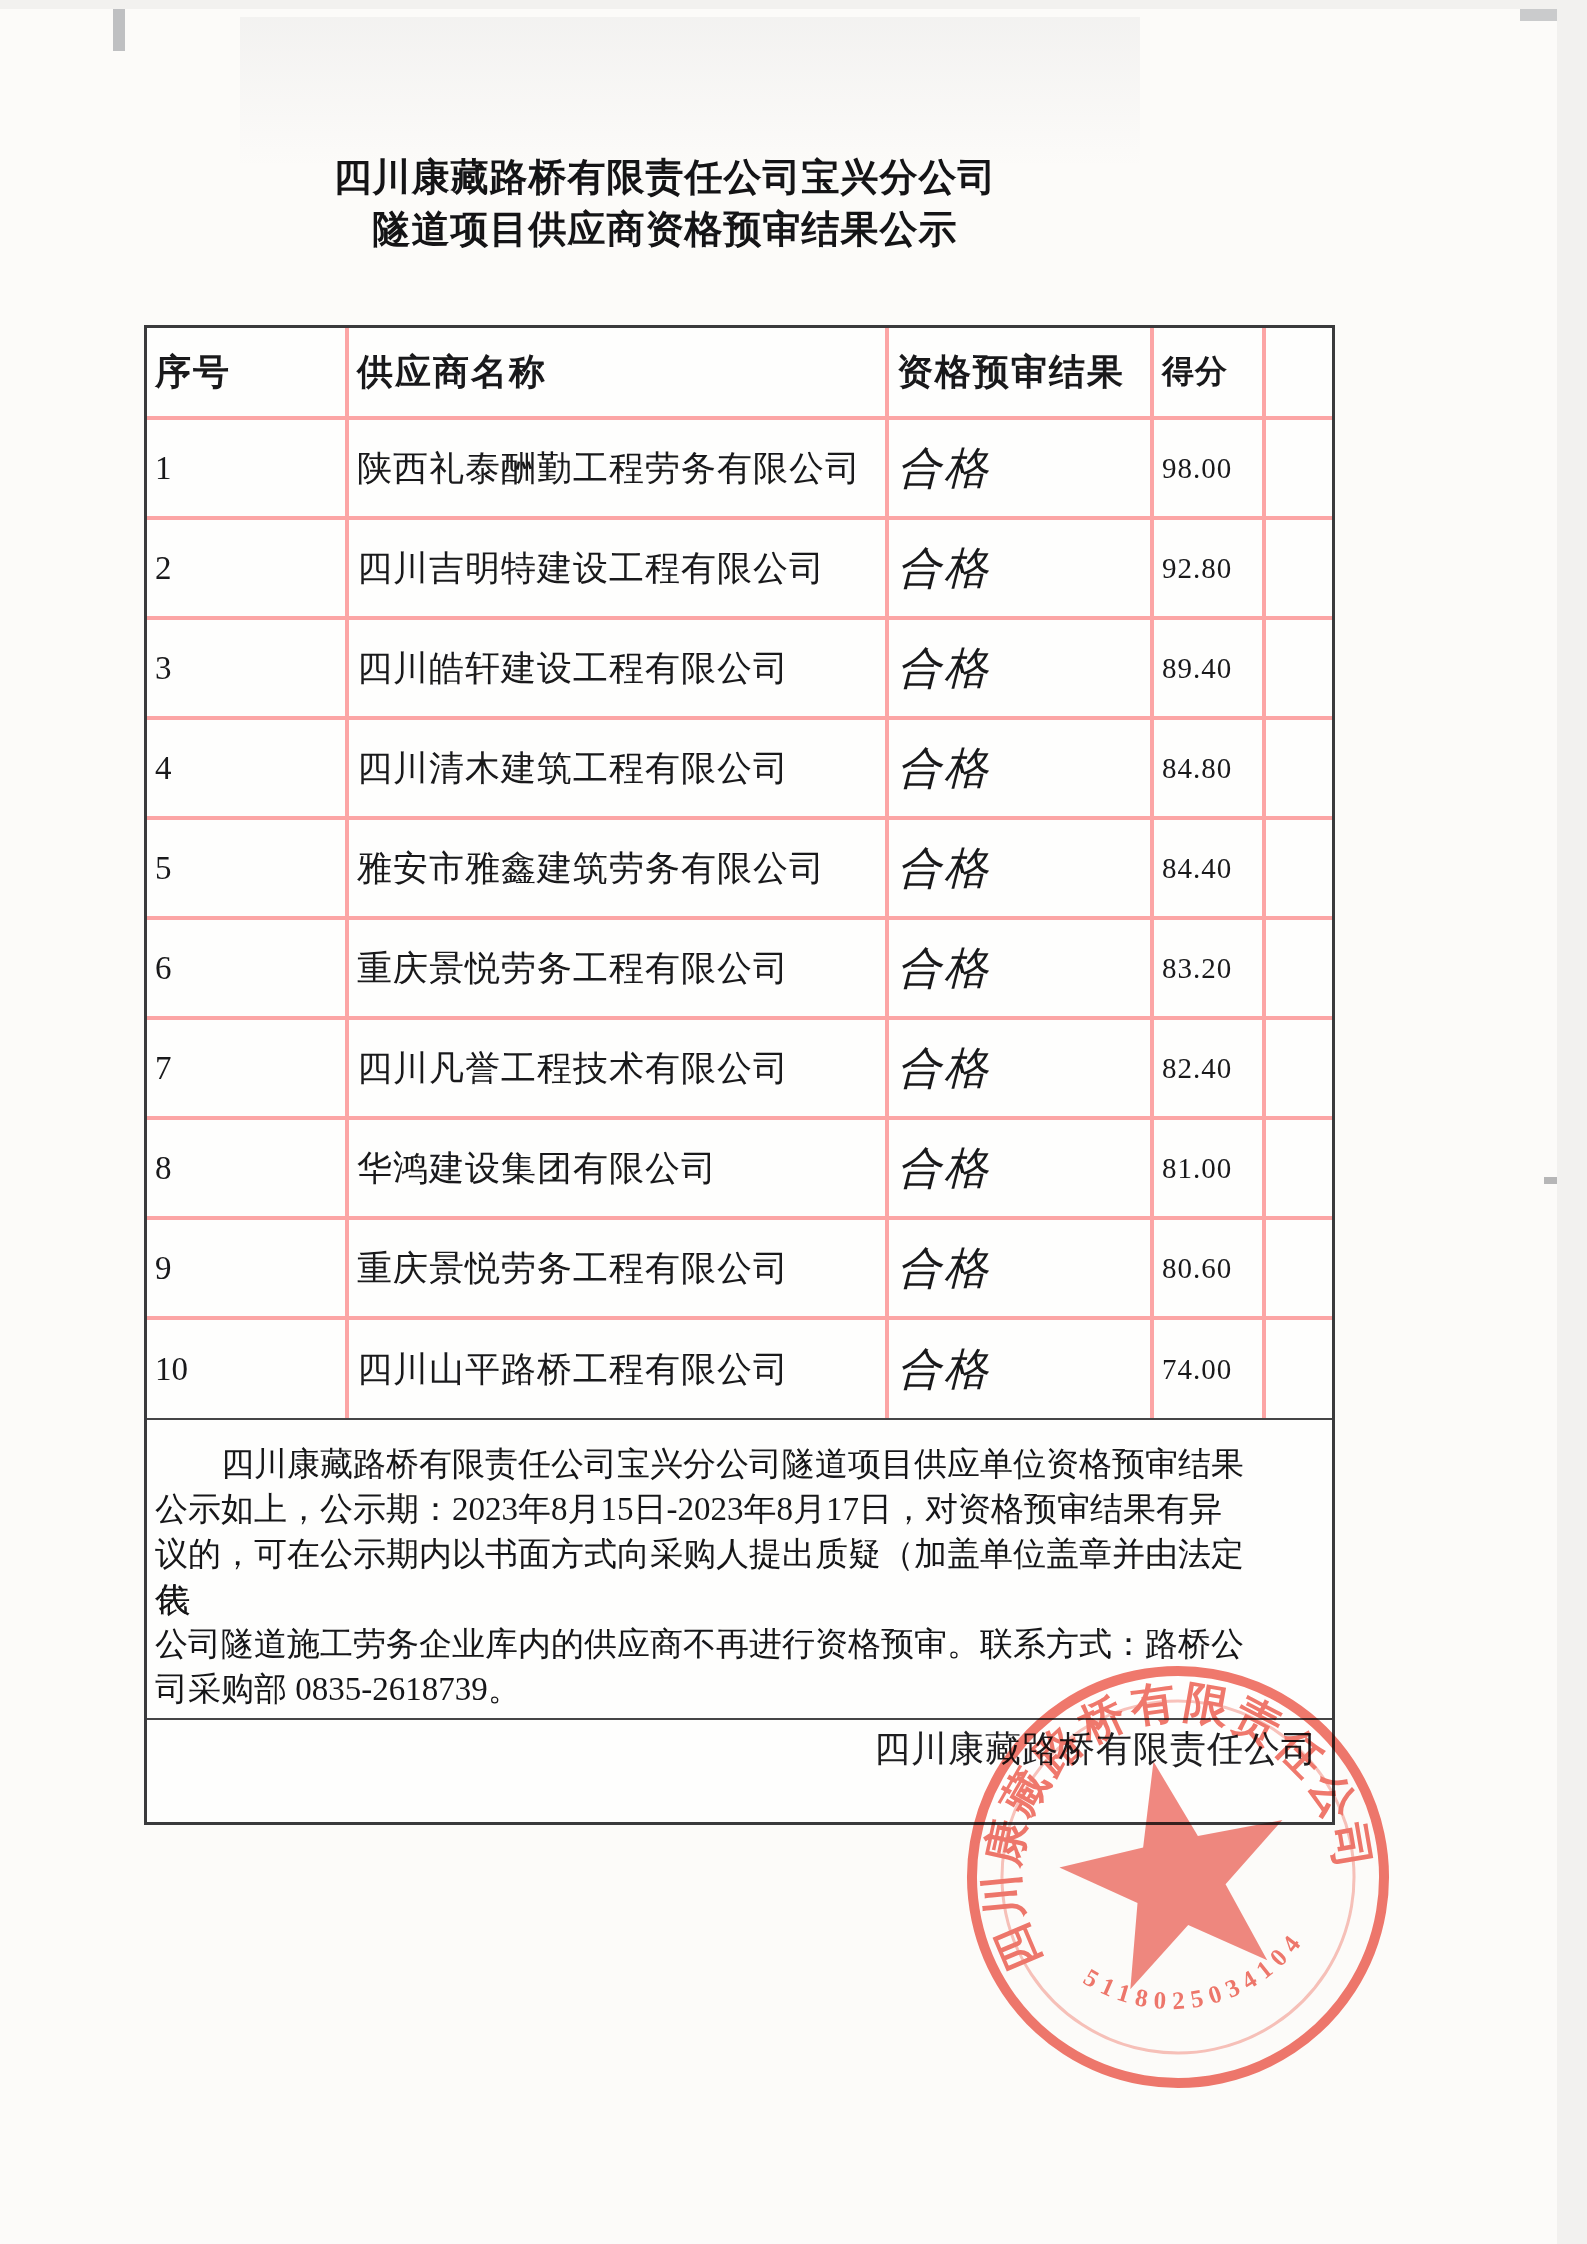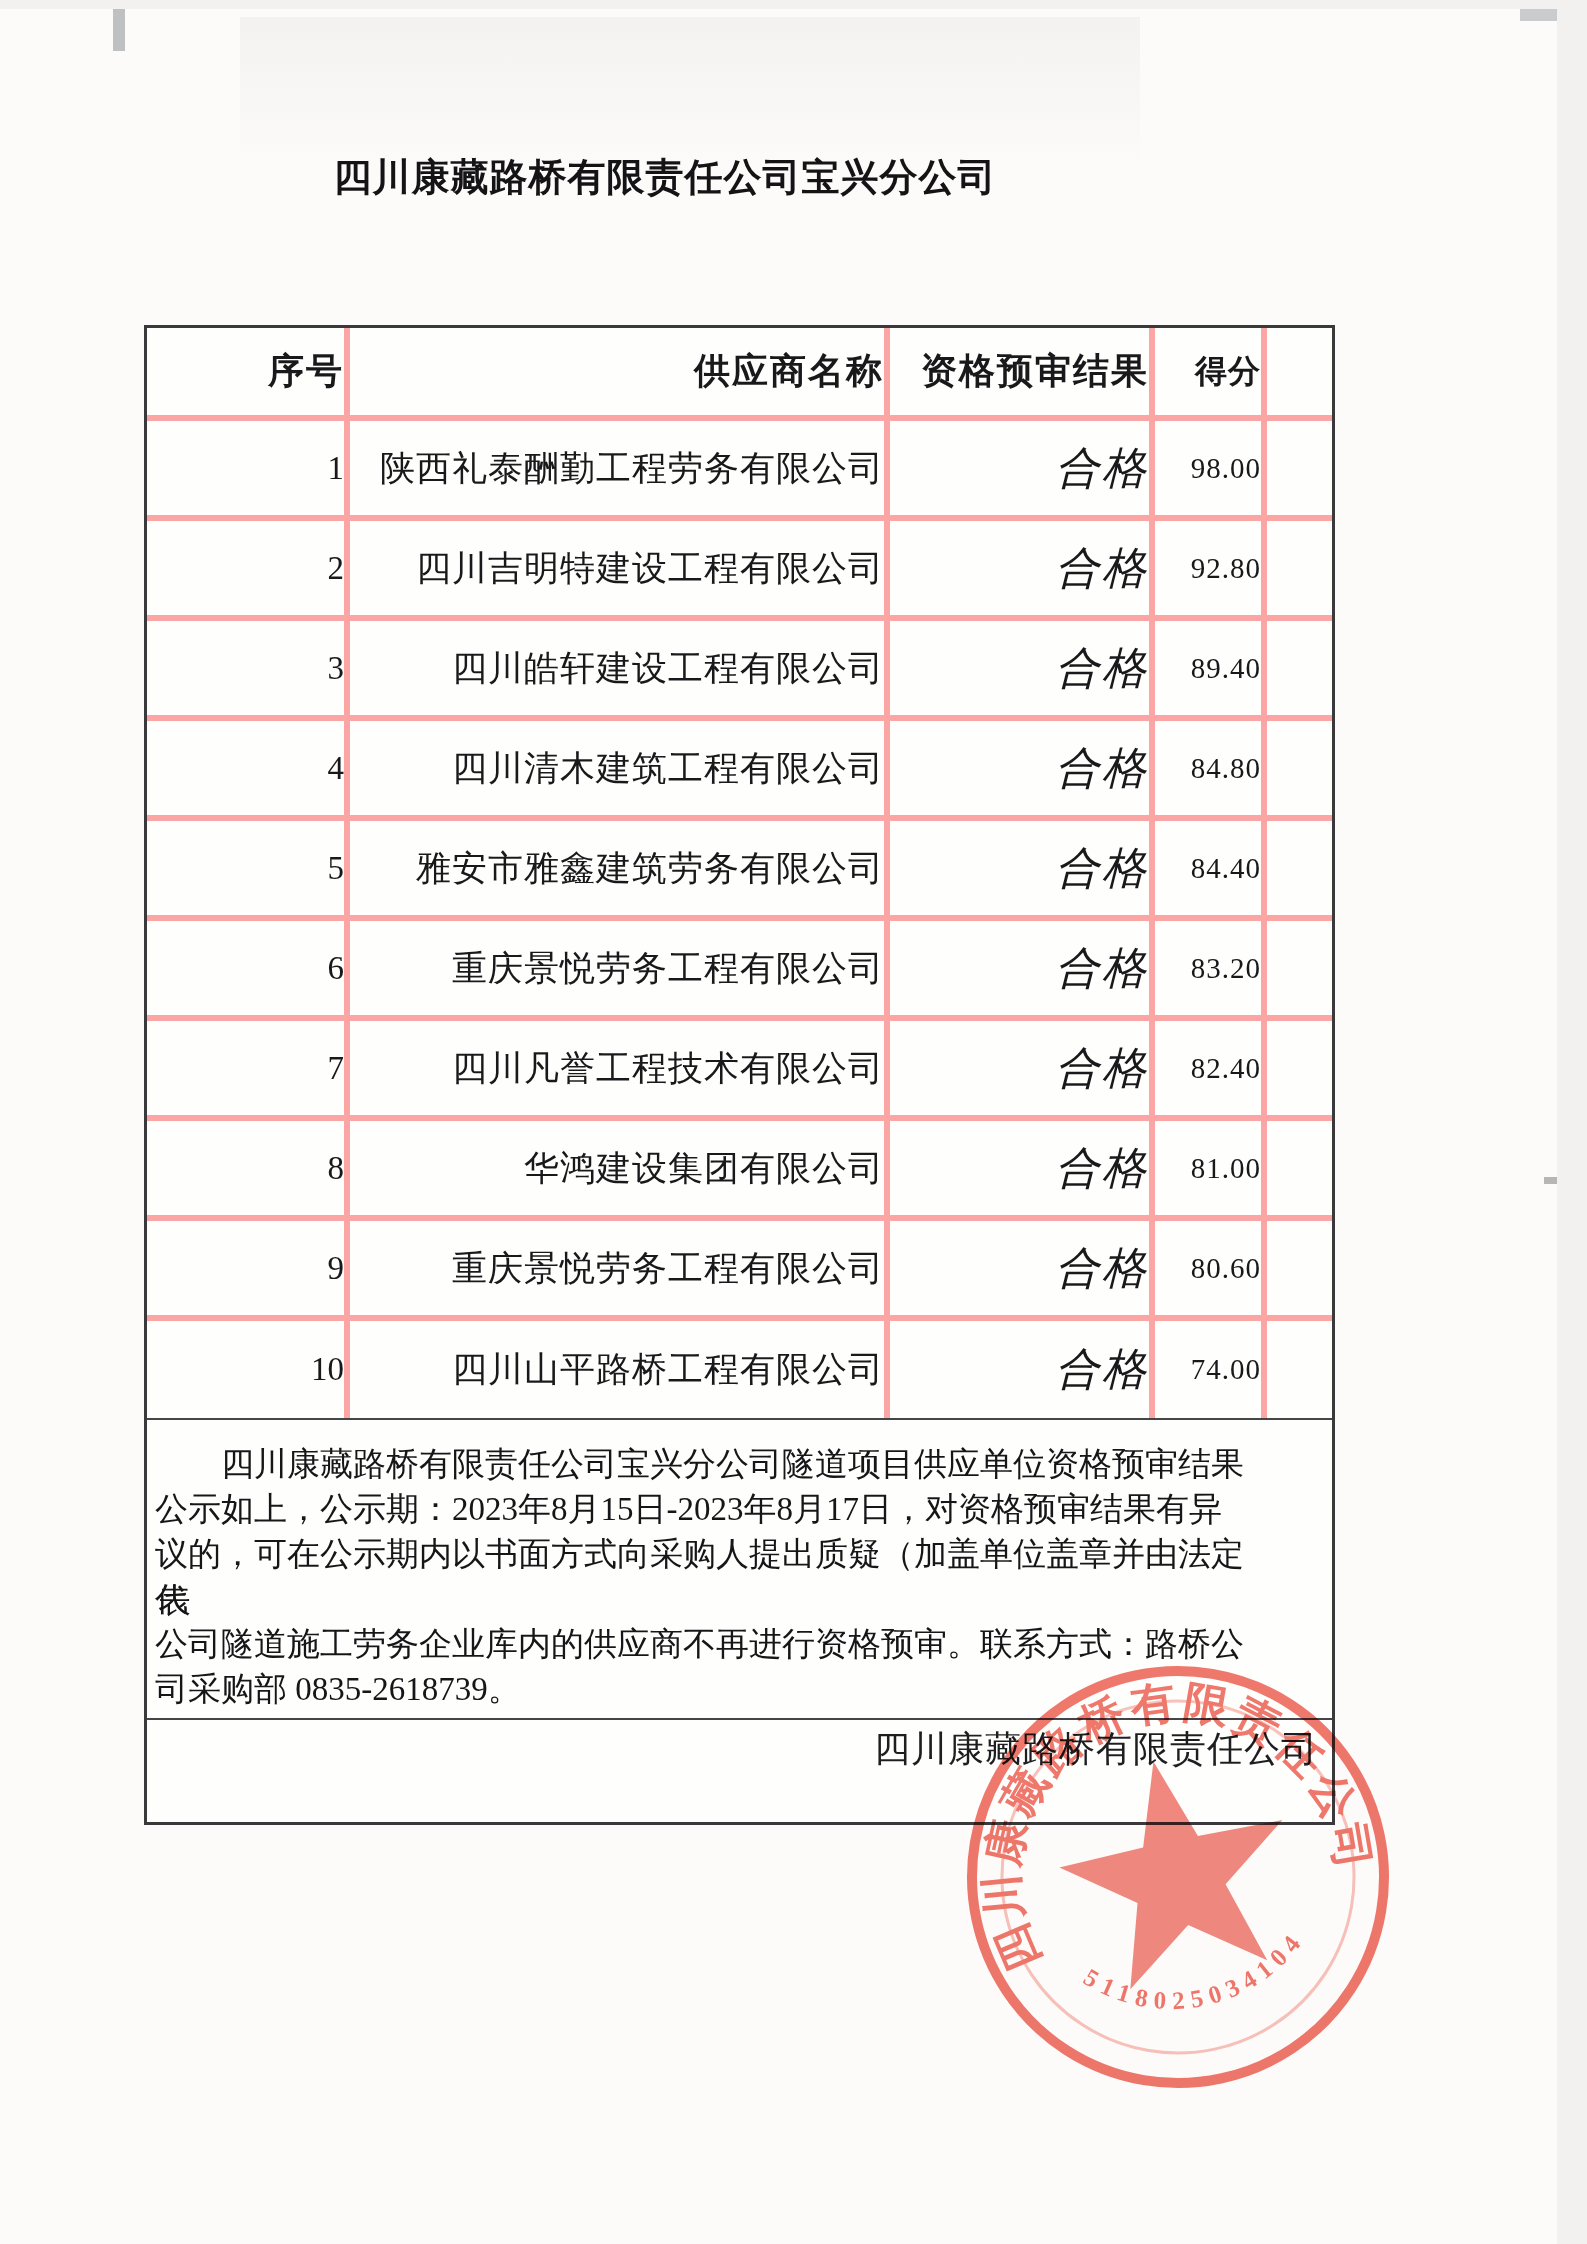--- a/index.html
+++ b/index.html
@@ -27,22 +27,22 @@
     letter-spacing:1px;color:#141416;
     font-family:"Liberation Serif","DejaVu Serif",serif;
   }
 
   .block{
     position:absolute;left:144px;top:316px;width:1185px;
     border:3px solid #3a3a3c;background:rgba(255,255,255,.65);
   }
   table.results{border-collapse:collapse;width:100%;table-layout:fixed;border:hidden;}
   table.results td,table.results th{
-    border:6px solid #fca5a5;text-align:right;vertical-align:middle;
-    padding:0;color:#19191b;
+    border:4px solid #fca5a5;text-align:left;vertical-align:middle;
+    padding:8px;color:#19191b;
   }
   col.c1{width:200px;} col.c2{width:540px;} col.c3{width:265px;}
   col.c4{width:112px;} col.c5{width:68px;}
   tr.hdr{height:90px;}
   tr.row{height:100px;}
   .h-big{font-size:36px;font-weight:bold;letter-spacing:2px;}
   .h-small{font-size:32px;font-weight:bold;letter-spacing:1px;}
   .cell-no{font-size:33px;}
   .cell-name{font-size:35px;letter-spacing:1px;}
   .cell-res{font-size:44px;letter-spacing:3px;font-style:italic;}
@@ -76,20 +76,21 @@
 
 <div class="page">
 
   <div class="art1"></div>
   <div class="art2"></div>
   <div class="art3"></div>
   <div class="art4"></div>
 
   <div class="doc-title">
     <div>四川康藏路桥有限责任公司宝兴分公司</div>
+    <div>隧道项目供应商资格预审结果公示</div>
   </div>
 
   <div class="block">
 
     <table class="results">
       <colgroup>
           <col class="c1">
           <col class="c2">
           <col class="c3">
           <col class="c4">

